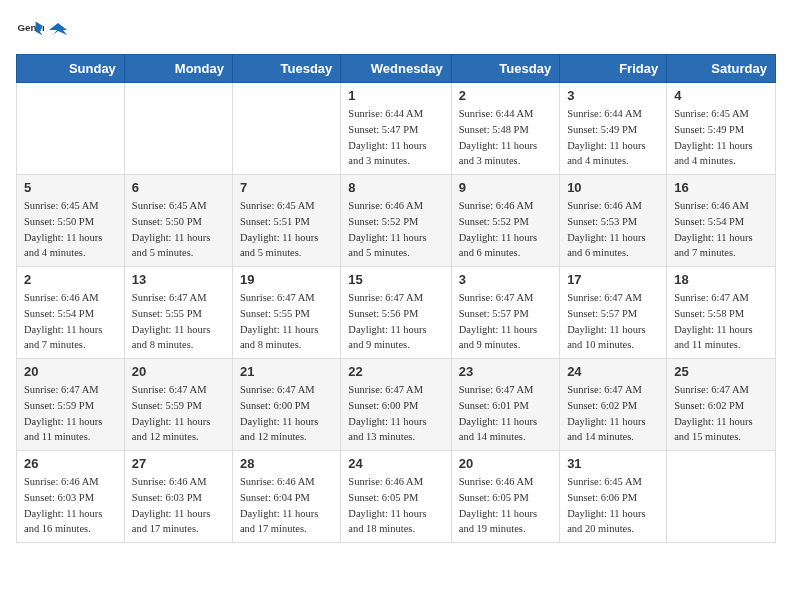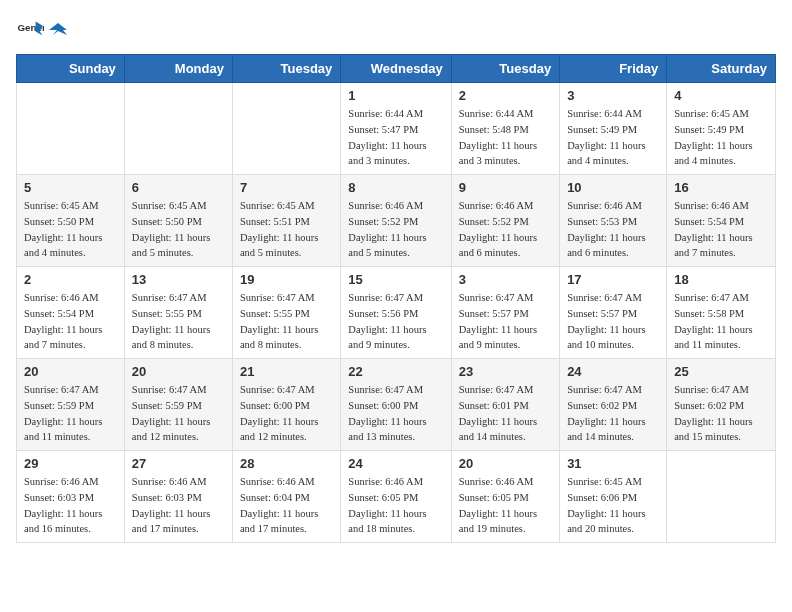--- a/index.html
+++ b/index.html
@@ -310,21 +310,21 @@
         <td>
           <span class="day-number">25</span>
           <div class="day-info" style="white-space: pre-line;">Sunrise: 6:47 AM
 Sunset: 6:02 PM
 Daylight: 11 hours
 and 15 minutes.</div>
         </td>
       </tr>
       <tr>
         <td>
-          <span class="day-number">29</span>
+          <span class="day-number">26</span>
           <div class="day-info" style="white-space: pre-line;">Sunrise: 6:46 AM
 Sunset: 6:03 PM
 Daylight: 11 hours
 and 16 minutes.</div>
         </td>
         <td>
           <span class="day-number">27</span>
           <div class="day-info" style="white-space: pre-line;">Sunrise: 6:46 AM
 Sunset: 6:03 PM
 Daylight: 11 hours

